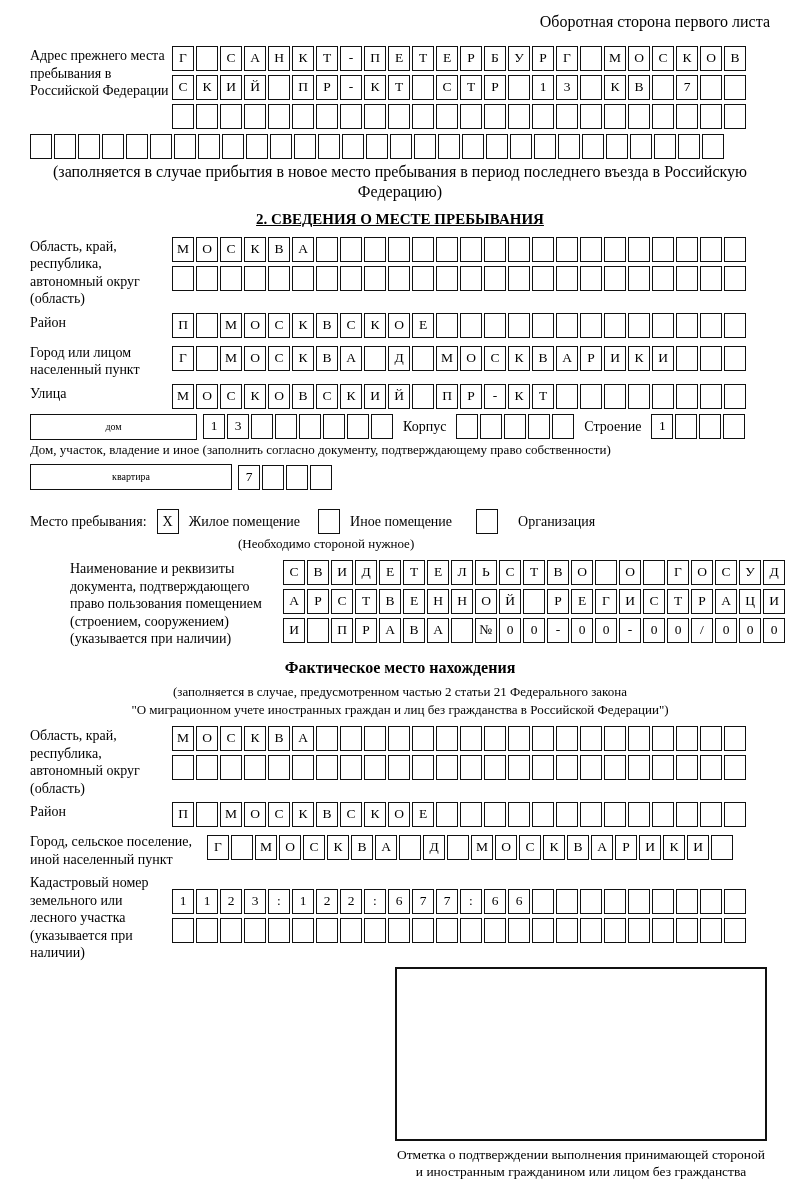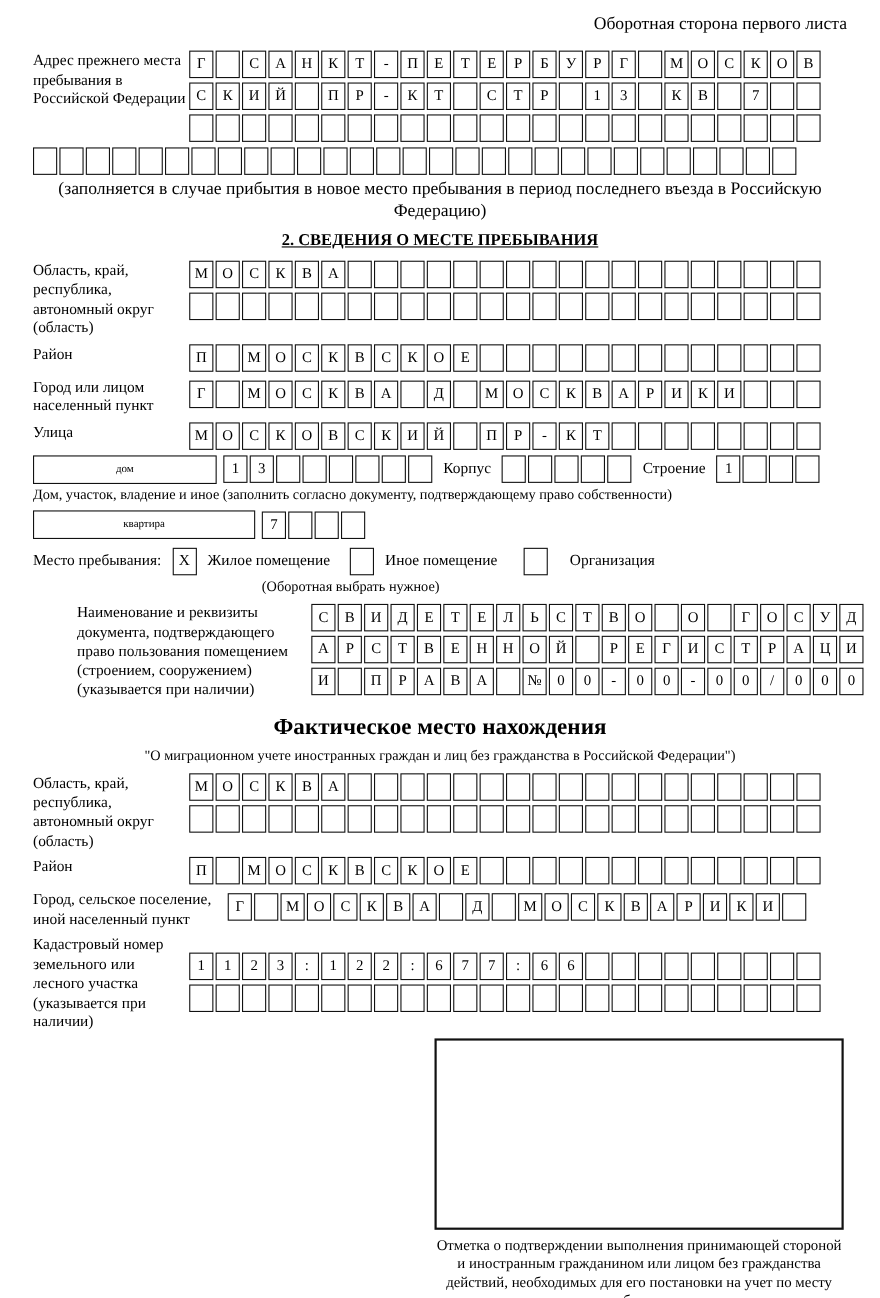--- a/index.html
+++ b/index.html
@@ -30,31 +30,31 @@
   .sec-title{text-align:center;font-weight:bold;font-size:15px;margin:8px 0 8px 0;text-decoration:underline;}
 
   .house-row{display:flex;align-items:center;gap:6px;margin:4px 0 2px 0;}
   .wide-box{
     border:1.5px solid #111;height:24px;box-sizing:content-box;
     display:flex;align-items:center;justify-content:center;font-size:10px;
   }
   .inline-label{padding:0 4px;white-space:nowrap;}
   .caption{font-size:13px;margin:2px 0 6px 0;}
 
-  .stay-row{display:flex;align-items:center;gap:10px;margin:8px 0 0 0;}
+  .stay-row{display:flex;align-items:center;gap:10px;margin:19px 0 0 0;}
   .checkbox{
     width:20px;height:23px;border:1.5px solid #111;box-sizing:content-box;
     display:flex;align-items:center;justify-content:center;font-size:14px;
   }
   .stay-note{font-size:13px;margin:2px 0 8px 208px;}
 
   .doc-field{display:flex;align-items:flex-start;margin:2px 0 6px 0;}
   .doc-field .flabel{width:213px;flex:0 0 auto;margin-left:40px;}
 
-  .fact-title{text-align:center;font-weight:bold;font-size:21px;margin:10px 0 6px 0;}
+  .fact-title{text-align:center;font-weight:bold;font-size:16px;margin:10px 0 6px 0;}
   .fact-note{text-align:center;font-size:13px;margin:0 0 2px 0;}
 
   .stamp-wrap{margin-left:365px;width:372px;}
   .stamp-box{border:2px solid #111;height:170px;background:#fff;}
   .stamp-caption{text-align:center;font-size:13.5px;margin-top:6px;}
 </style>
 </head>
 <body>
 
 <div class="page">
@@ -369,21 +369,21 @@
 
   <div class="stay-row">
     <span>Место пребывания:</span>
     <span class="checkbox">X</span>
     <span>Жилое помещение</span>
     <span class="checkbox" style="margin-left:8px;"></span>
     <span>Иное помещение</span>
     <span class="checkbox" style="margin-left:14px;"></span>
     <span style="margin-left:10px;">Организация</span>
   </div>
-  <div class="stay-note">(Оборотная выбрать нужное)</div>
+  <div class="stay-note">(Необходимо стороной нужное)</div>
 
   <div class="doc-field">
     <div class="flabel">Наименование и реквизиты документа, подтверждающего право пользования помещением (строением, сооружением) (указывается при наличии)</div>
     <div class="rowstack">
       <div class="cells">
           <div class="cell">С</div>
           <div class="cell">В</div>
           <div class="cell">И</div>
           <div class="cell">Д</div>
           <div class="cell">Е</div>
@@ -447,20 +447,21 @@
           <div class="cell">0</div>
           <div class="cell">/</div>
           <div class="cell">0</div>
           <div class="cell">0</div>
           <div class="cell">0</div>
         </div>
     </div>
   </div>
 
   <div class="fact-title">Фактическое место нахождения</div>
+  <div class="fact-note">(заполняется в случае, предусмотренном частью 2 статьи 21 Федерального закона</div>
   <div class="fact-note" style="margin-bottom:8px;">"О миграционном учете иностранных граждан и лиц без гражданства в Российской Федерации")</div>
 
   <div class="field">
     <div class="flabel">Область, край, республика, автономный округ (область)</div>
     <div class="rowstack">
       <div class="cells">
           <div class="cell">М</div>
           <div class="cell">О</div>
           <div class="cell">С</div>
           <div class="cell">К</div>

